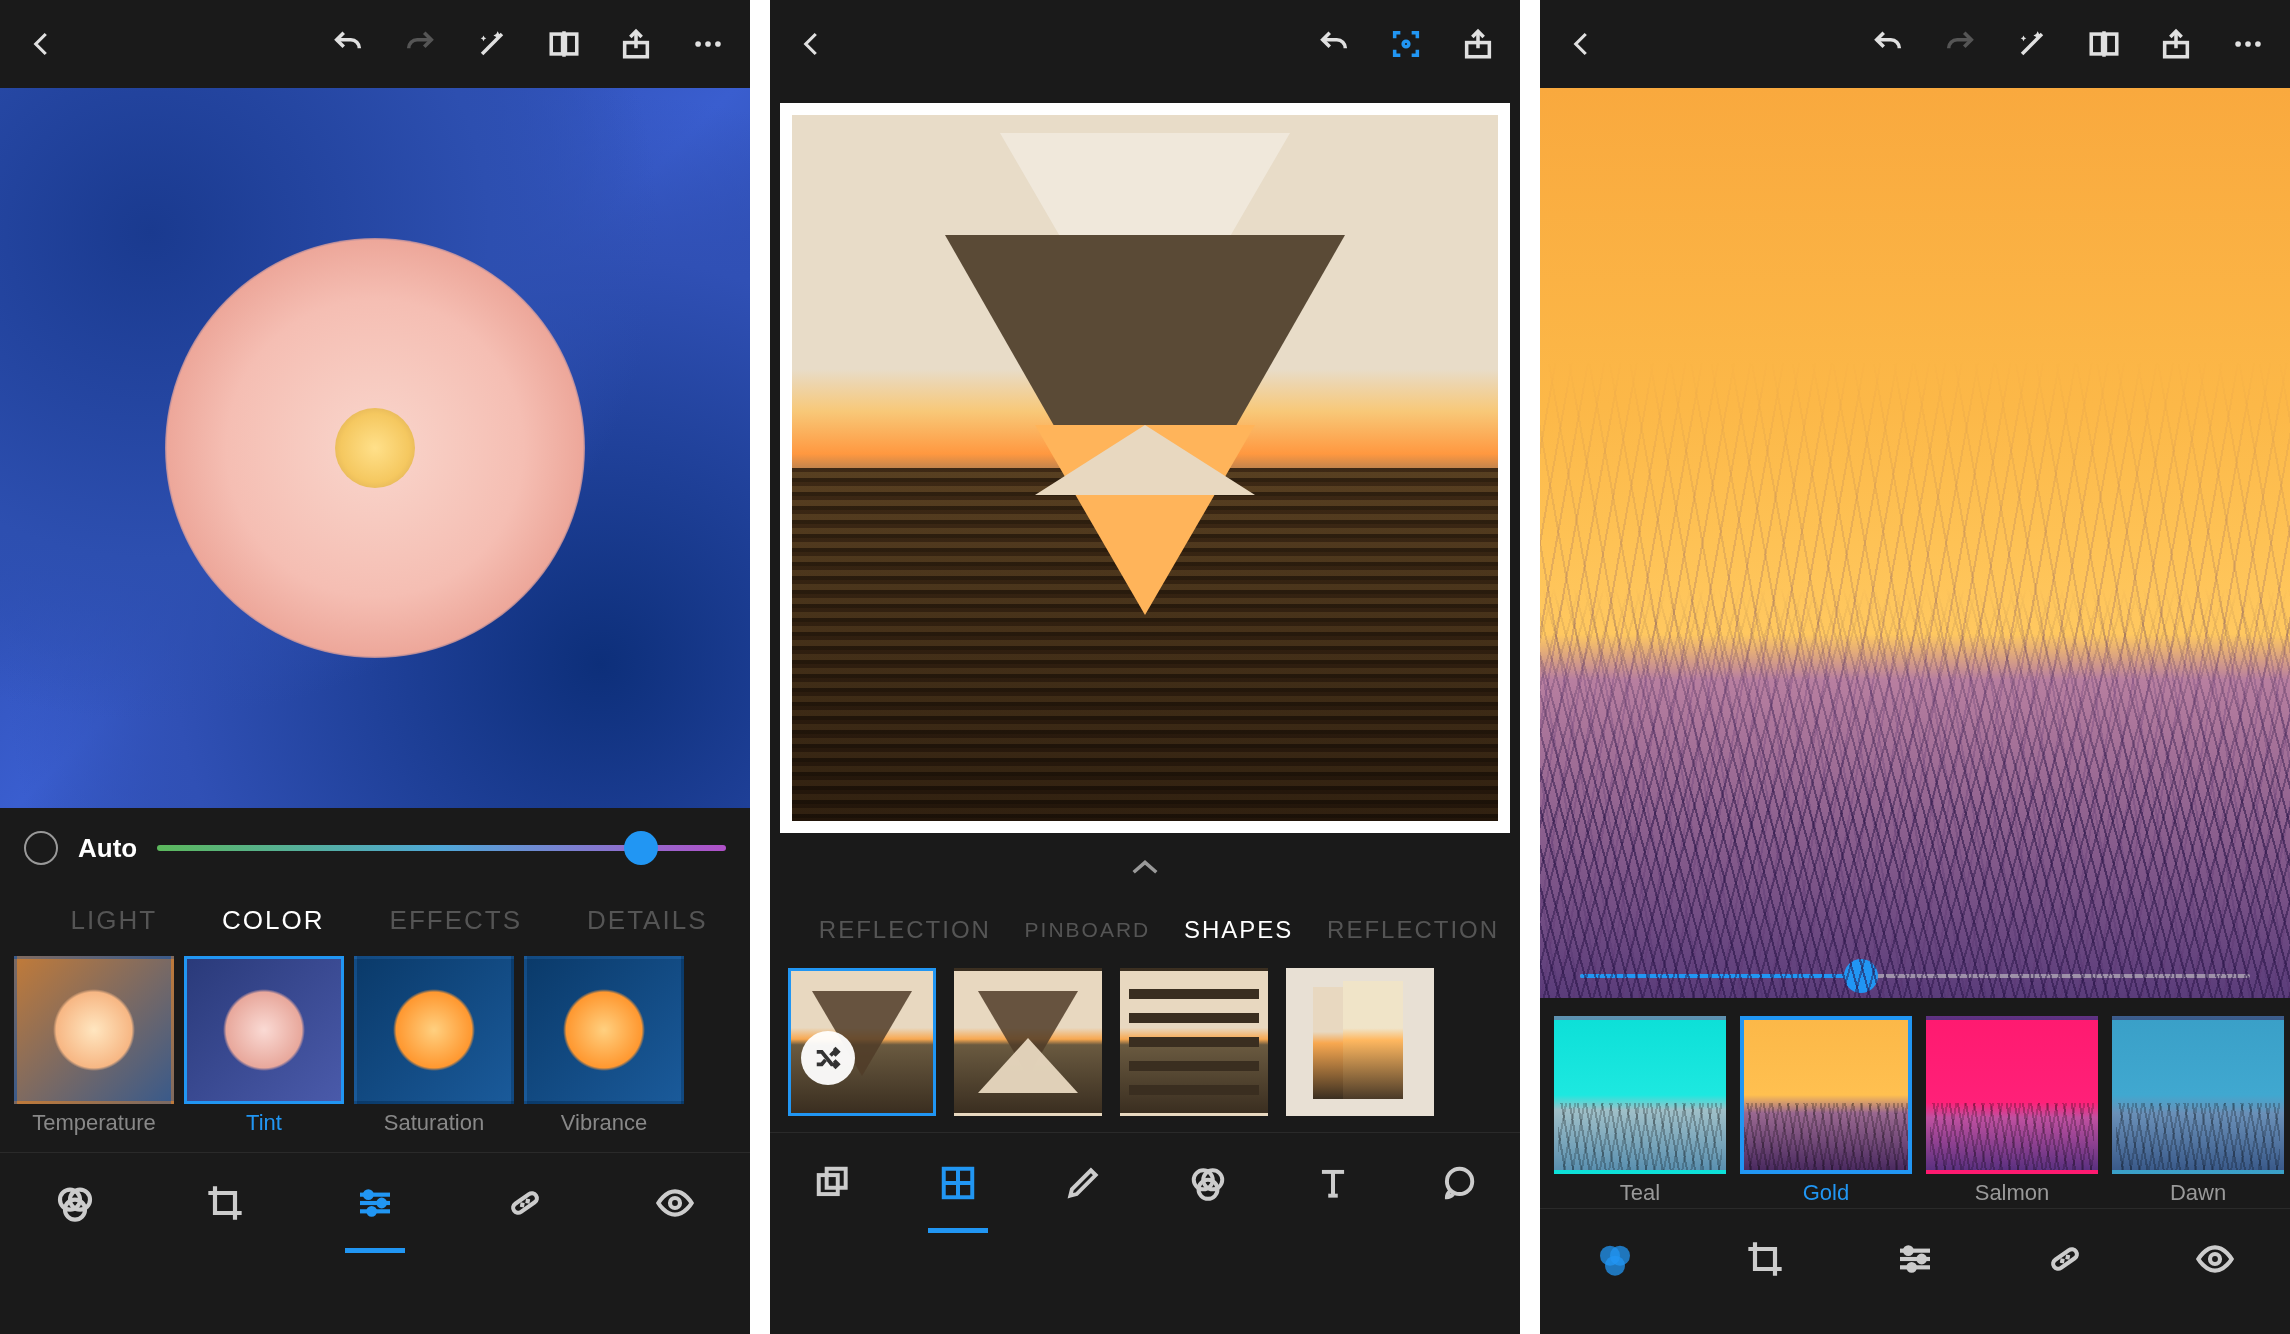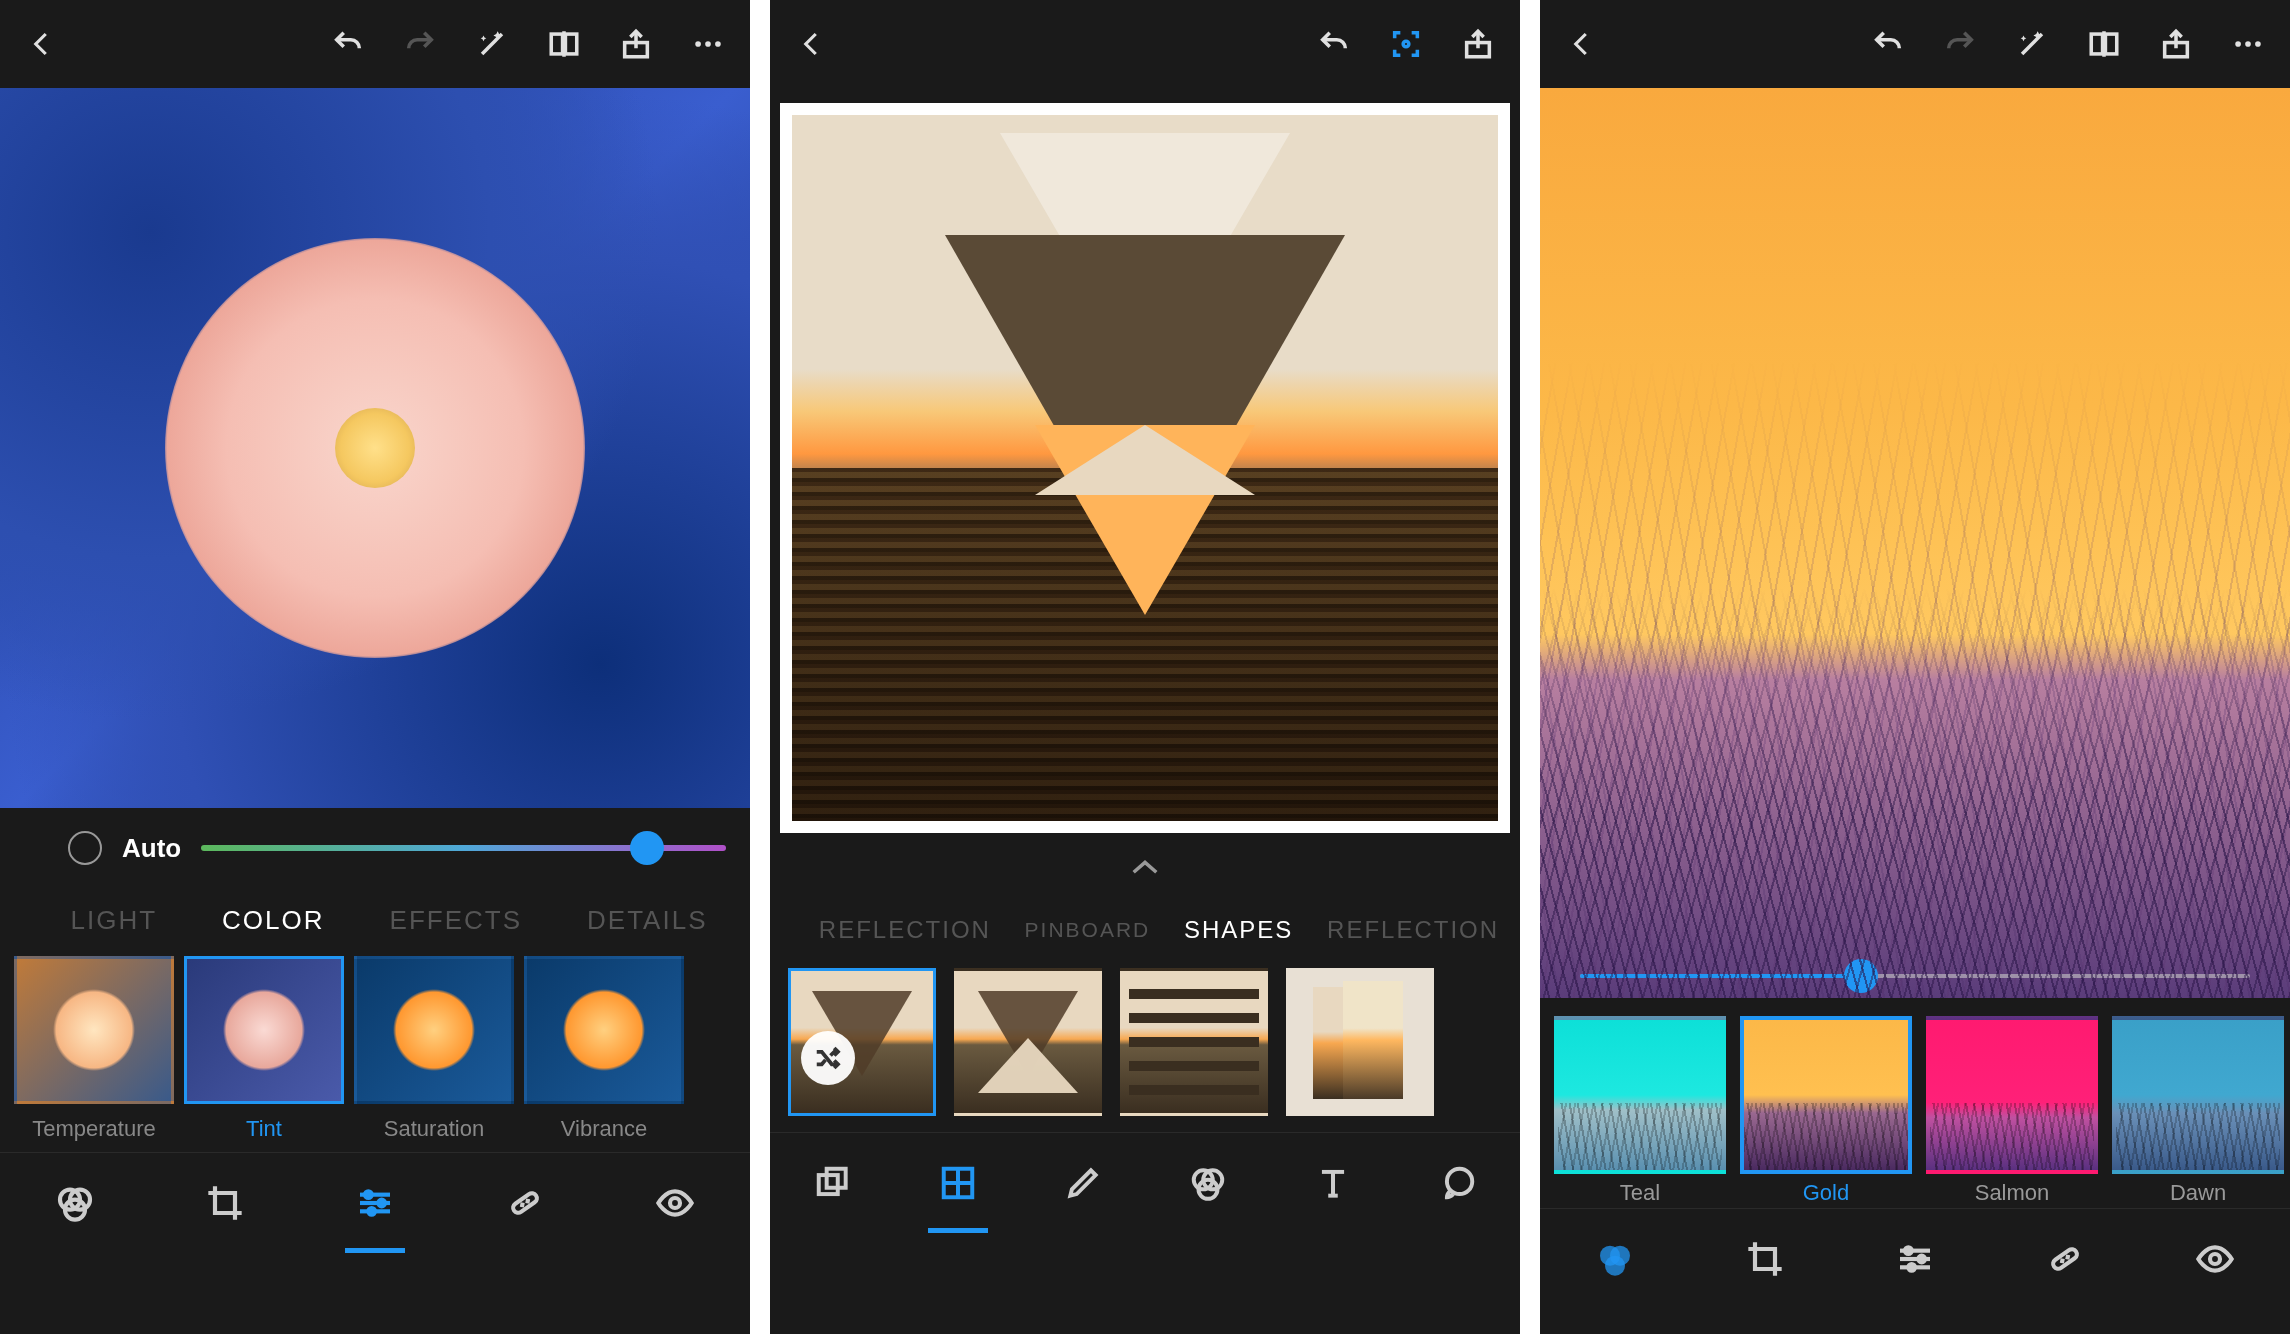--- a/index.html
+++ b/index.html
@@ -54,40 +54,40 @@
     border-radius:50%;
     filter: blur(0.5px);
   }
   .flower-art::after {
     content:''; position:absolute; top:50%; left:50%; width:80px; height:80px; transform:translate(-50%,-50%);
     background: radial-gradient(circle, #ffe08a 0%, #f5c860 60%, #cfa04d 100%);
     border-radius:50%;
   }
 
   
-  .slider-row { display:flex; align-items:center; padding:0 24px; height:80px; gap:20px;margin-left:44px; }
+  .slider-row { display:flex; align-items:center; padding:0 24px; height:80px; gap:20px; }
   .auto-circle { width:34px; height:34px; border:2.5px solid #999; border-radius:50%; }
   .auto-label { font-size:26px; font-weight:600; color:#fff; }
   .slider-track { flex:1; height:6px; border-radius:3px; position:relative; }
   .slider-track.gradient { background: linear-gradient(90deg, #5cb85c, #4fa8d8, #b050c8); }
   .slider-thumb { position:absolute; top:50%; width:34px; height:34px; border-radius:50%; background:#2196f3; transform:translate(-50%,-50%); }
 
   .slider-overlay { position:absolute; left:0; right:0; bottom:20px; display:flex; align-items:center; padding:0 40px; }
   .slider-overlay .track { flex:1; height:4px; background:rgba(200,200,200,0.6); position:relative; border-radius:2px;}
   .slider-overlay .track .fill { position:absolute; left:0; top:0; height:100%; background:#2196f3; border-radius:2px;}
   .slider-overlay .track .thumb { position:absolute; top:50%; width:34px; height:34px; border-radius:50%; background:#2196f3; transform:translate(-50%,-50%);}
 
   
   .tabs { display:flex; justify-content:space-around; height:64px; align-items:center; padding:0 10px;margin-left:28px; }
   .tab { font-size:26px; letter-spacing:2px; color:#555; cursor:pointer; }
   .tab.active { color:#fff; }
 
   
   .thumb-strip { display:flex; gap:10px; padding:4px 14px 8px; height:200px; align-items:flex-start; overflow:hidden;}
-  .thumb-item { display:flex; flex-direction:column; align-items:center; gap:12px; }
+  .thumb-item { display:flex; flex-direction:column; align-items:center; gap:6px; }
   .thumb-box { width:160px; height:148px; border:3px solid transparent; background:#333; position:relative; overflow:hidden;}
   .thumb-box.selected { border-color:#2196f3; }
   .thumb-label { font-size:22px; color:#888; }
   .thumb-label.selected { color:#2196f3; }
 
   .flower-thumb { background: radial-gradient(circle at 50% 50%, #fce0b8 8%, #f5cf9f 25%, transparent 28%), linear-gradient(135deg,#bf7a3a,#3a5a8a); position:relative;}
   .flower-thumb::before{content:'';position:absolute;inset:20%;background:radial-gradient(circle,#ffe6c0 0%,#f7b784 60%, transparent 65%);border-radius:50%;}
   .flower-thumb.tint { background: radial-gradient(circle at 50% 50%, #f5c3bb 8%, #eaa79d 25%, transparent 28%), linear-gradient(135deg,#2a3a7a,#4a5aaa);}
   .flower-thumb.tint::before{background:radial-gradient(circle,#fadad4 0%,#e8a89c 60%, transparent 65%);}
   .flower-thumb.vib { background: radial-gradient(circle at 50% 50%, #ffb050 8%, #ff8a20 25%, transparent 28%), linear-gradient(135deg,#0a3a6a,#1a5a9a);}

